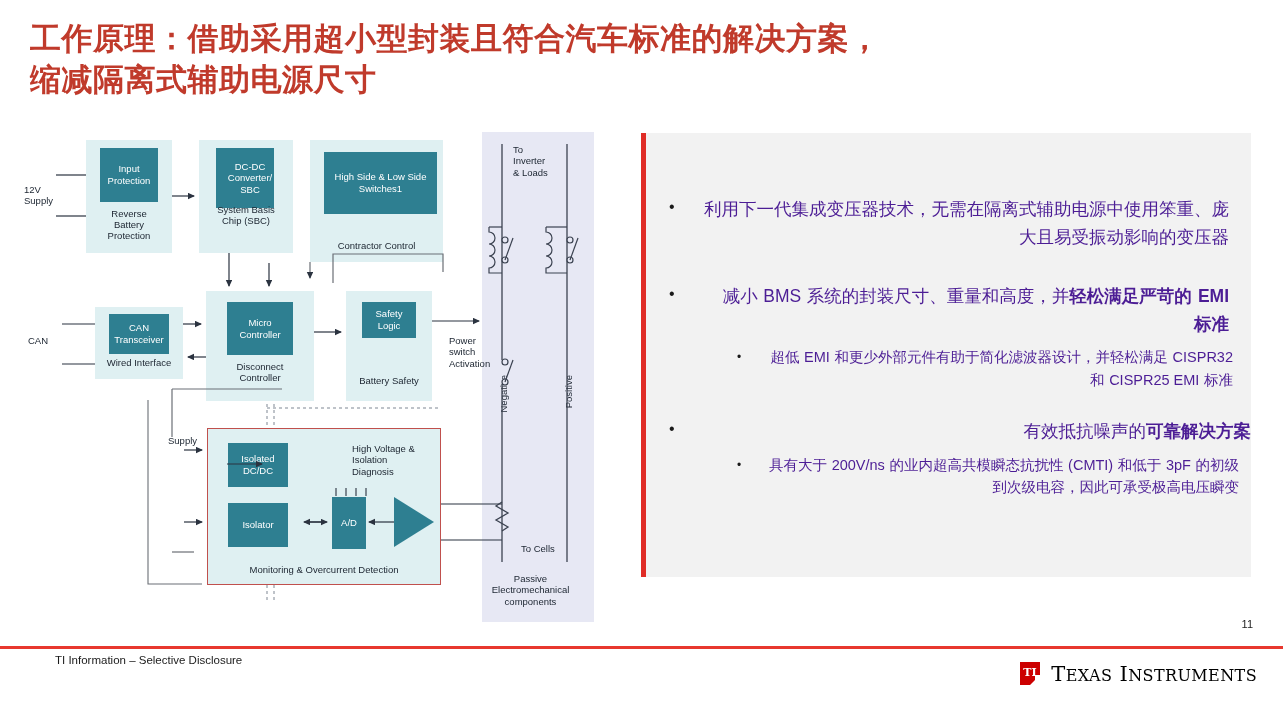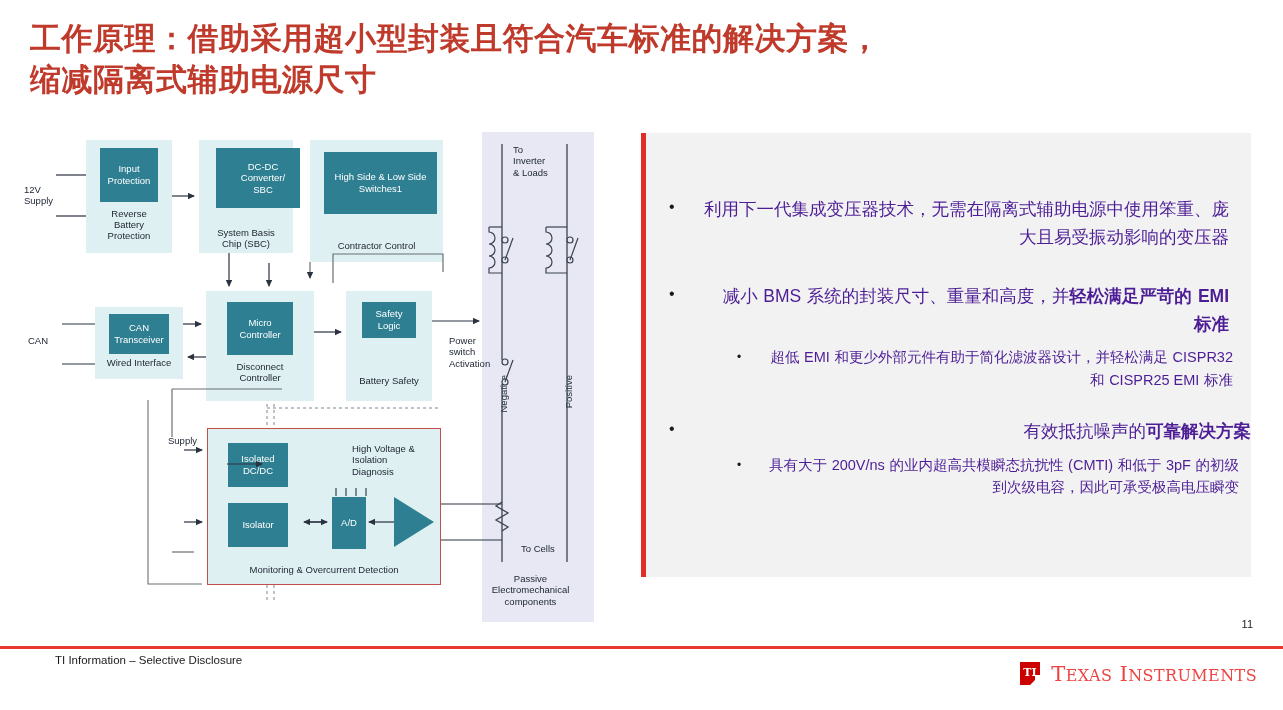--- a/index.html
+++ b/index.html
@@ -49,21 +49,21 @@
   #bullets{position:absolute;left:641px;top:133px;width:610px;padding-top:62px;box-sizing:border-box;}
   .gap-lg{height:30px;}
   .gap-md{height:8px;}
   .gap-xl{height:26px;}
   
   #page-num{position:absolute;right:30px;top:618px;font-size:11px;color:#222;}
   #footer-rule{position:absolute;left:0;top:646px;width:1283px;height:3px;background:#e8382e;}
   #footer-note{position:absolute;left:55px;top:654px;font-size:11.5px;color:#1a1a1a;}
   #ti-logo{position:absolute;right:26px;top:661px;display:flex;align-items:center;gap:9px;}
   #ti-wordmark{font-family:"DejaVu Serif","Liberation Serif",serif;
-               font-size:21px;color:#ef4444;letter-spacing:.4px;}
+               font-size:21px;color:#000000;letter-spacing:.4px;}
   #ti-wordmark .sc{font-size:16px;}
 </style>
 </head>
 <body>
 
 <div id="slide-title">工作原理：借助采用超小型封装且符合汽车标准的解决方案，
 缩减隔离式辅助电源尺寸</div>
 
 <div id="diagram">
 
@@ -71,24 +71,24 @@
 
   <div class="dgroup" style="left:62px;top:8px;width:86px;height:113px;">
     <div class="dblk" style="left:14px;top:8px;width:58px;height:54px;white-space:pre-line;">Input
 Protection</div>
     <div class="dcap" style="top:68px;white-space:pre-line;">Reverse
 Battery
 Protection</div>
   </div>
 
   <div class="dgroup" style="left:175px;top:8px;width:94px;height:113px;">
-    <div class="dblk" style="left:17px;top:8px;width:84px;height:60px;white-space:pre-line;padding-left:12px;">DC-DC
+    <div class="dblk" style="left:17px;top:8px;width:58px;height:60px;white-space:pre-line;padding-left:12px;">DC-DC
 Converter/
 SBC</div>
-    <div class="dcap" style="top:87px;white-space:pre-line;">System Basis
+    <div class="dcap" style="top:64px;white-space:pre-line;">System Basis
 Chip (SBC)</div>
   </div>
 
   <div class="dgroup" style="left:286px;top:8px;width:133px;height:122px;">
     <div class="dblk" style="left:14px;top:12px;width:113px;height:62px;white-space:pre-line;">High Side &amp; Low Side
 Switches1</div>
     <div class="dcap" style="top:100px;">Contractor Control</div>
   </div>
 
   <div class="dgroup" style="left:71px;top:175px;width:88px;height:72px;">

